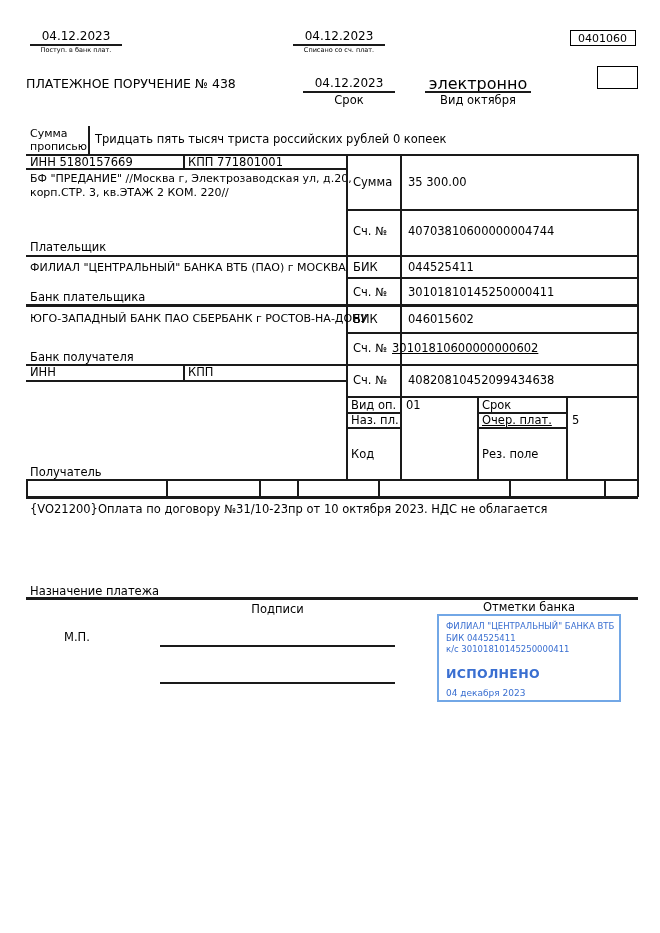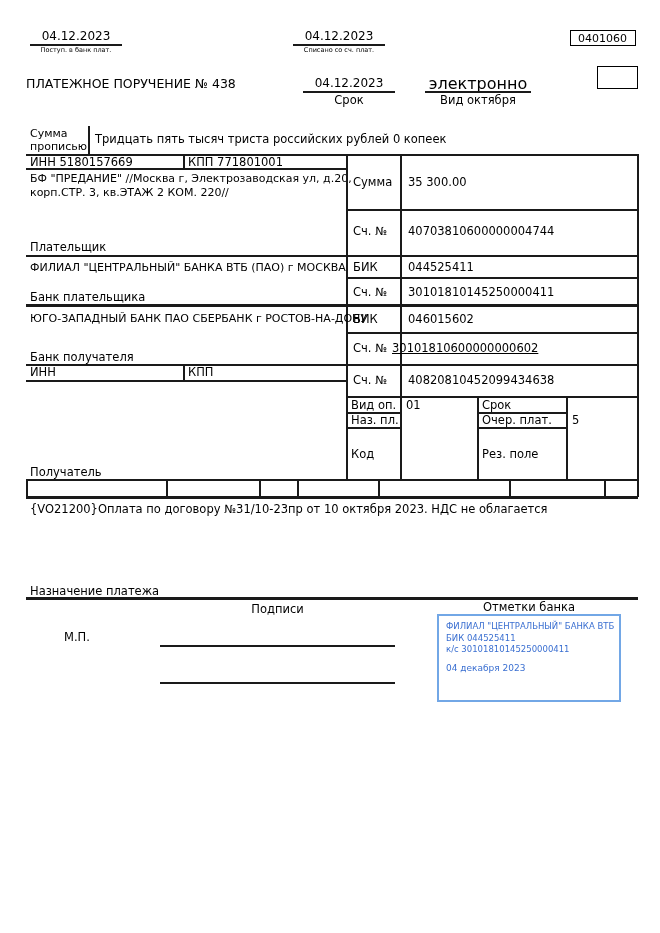--- a/index.html
+++ b/index.html
@@ -113,21 +113,21 @@
   <div class="vl" style="left:477px;top:396px;width:1.5px;height:84px;"></div>
   <div class="vl" style="left:566px;top:396px;width:1.5px;height:84px;"></div>
 
   <div class="t" style="left:351px;top:399px;text-align:center;">Вид оп.</div>
   <div class="t" style="left:406px;top:399px;">01</div>
   <div class="t" style="left:482px;top:399px;">Срок</div>
   <div class="hl" style="left:346px;top:412px;width:54px;height:1.5px;"></div>
   <div class="hl" style="left:477px;top:412px;width:89px;height:1.5px;"></div>
 
   <div class="t" style="left:351px;top:414px;">Наз. пл.</div>
-  <div class="t" style="left:482px;top:414px;">Очер. плат.</div>
+  <div class="t" style="left:482px;top:414px;text-decoration:underline;">Очер. плат.</div>
   <div class="t" style="left:572px;top:414px;">5</div>
   <div class="hl" style="left:346px;top:427px;width:54px;height:1.5px;"></div>
   <div class="hl" style="left:477px;top:427px;width:89px;height:1.5px;"></div>
 
   <div class="t" style="left:351px;top:448px;">Код</div>
   <div class="t" style="left:482px;top:448px;">Рез. поле</div>
 
   <div class="hl" style="left:26px;top:479px;width:612px;height:1.5px;"></div>
 
   <div class="vl" style="left:26px;top:479px;width:1.5px;height:18px;"></div>
@@ -147,16 +147,17 @@
   <div class="t c" style="left:160px;top:603px;width:235px;">Подписи</div>
   <div class="t c" style="left:437px;top:601px;width:184px;">Отметки банка</div>
   <div class="t" style="left:64px;top:631px;">М.П.</div>
   <div class="hl" style="left:160px;top:645px;width:235px;height:2px;"></div>
   <div class="hl" style="left:160px;top:682px;width:235px;height:2px;"></div>
 
   <div class="stamp">
     <div class="ln">ФИЛИАЛ "ЦЕНТРАЛЬНЫЙ" БАНКА ВТБ</div>
     <div class="ln">БИК 044525411</div>
     <div class="ln">к/с 30101810145250000411</div>
+    <div class="done">ИСПОЛНЕНО</div>
     <div class="sdate">04 декабря 2023</div>
   </div>
 
 </div>
 
 </body></html>

